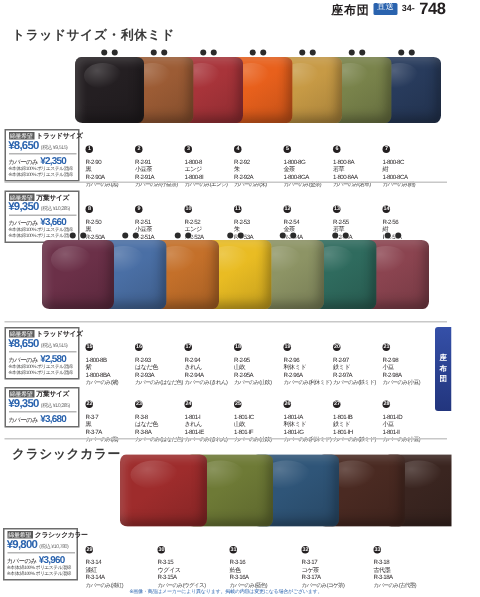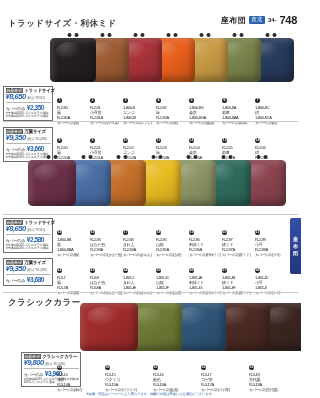--- a/index.html
+++ b/index.html
@@ -5,21 +5,21 @@
   html,body{margin:0;padding:0;}
   body{
     width:301px;height:398px;position:relative;overflow:hidden;
     background:#ffffff;
     font-family:"Liberation Sans","DejaVu Sans",sans-serif;
     color:#231f20;
     -webkit-font-smoothing:none;
   }
 
   
-  .hdr{position:absolute;top:14px;right:4px;display:flex;align-items:center;gap:3px;}
+  .hdr{position:absolute;top:0;right:4px;display:flex;align-items:center;gap:3px;}
   .hdr-title{font-size:8px;font-weight:bold;letter-spacing:.5px;color:#231f20;}
   .hdr-badge{
     font-size:5.5px;color:#fff;background:#2a63ae;
     padding:1px 2px;border-radius:1px;letter-spacing:.3px;line-height:1;
   }
   .hdr-pre{font-size:6px;font-weight:bold;color:#231f20;}
   .hdr-num{font-size:11px;font-weight:bold;color:#231f20;letter-spacing:-.3px;text-align:center;}
 
   
   .sec-title{
@@ -56,21 +56,21 @@
   .pbox{
     position:absolute;border:.7px solid #6d6d6d;background:#fff;
     box-sizing:border-box;padding:1px 1.5px;line-height:1.08;
   }
   .pb-row{display:flex;align-items:baseline;gap:1.5px;white-space:nowrap;}
   .pb-tag{
     font-size:4px;color:#fff;background:#5b5b5b;
     padding:.5px 1px;line-height:1;letter-spacing:-.2px;
   }
   .pb-name{font-size:4.6px;font-weight:bold;color:#231f20;letter-spacing:-.3px;}
-  .pb-price{font-size:7.6px;font-weight:bold;color:#2a63ae;letter-spacing:-.5px;font-style:italic;}
+  .pb-price{font-size:7.6px;font-weight:bold;color:#2a63ae;letter-spacing:-.5px;}
   .pb-price2{font-size:6.6px;font-weight:bold;color:#2a63ae;letter-spacing:-.5px;}
   .pb-tax{font-size:3.5px;color:#6a6a6a;letter-spacing:-.3px;}
   .pb-sub{font-size:4.2px;color:#231f20;letter-spacing:-.3px;}
   .pb-note{font-size:3.2px;color:#4a4a4a;letter-spacing:-.3px;line-height:1.15;}
   .pb-div{border-top:.5px solid #b5b5b5;margin:.8px 0;}
 
   
   .item{position:absolute;width:34px;line-height:1.18;}
   .it-dot{
     display:inline-block;width:5.2px;height:5.2px;border-radius:50%;
@@ -532,21 +532,21 @@
     <div class="cushion" style="left: 212px; top: 303px; width: 58px; height: 48px; z-index: 17;">
       <div class="body" style="background: linear-gradient(145deg, rgb(74, 42, 34) 0%, rgb(74, 42, 34) 45%, rgba(0, 0, 0, 0.22) 120%) rgb(74, 42, 34);"></div>
       <div class="gloss"></div>
     </div>
     <div class="cushion" style="left: 256px; top: 303px; width: 58px; height: 48px; z-index: 16;">
       <div class="body" style="background: linear-gradient(145deg, rgb(58, 37, 32) 0%, rgb(58, 37, 32) 45%, rgba(0, 0, 0, 0.22) 120%) rgb(58, 37, 32);"></div>
       <div class="gloss"></div>
     </div>
   </div>
 
-<div class="pbox" style="left:21px;top:352px;width:60px;">
+<div class="pbox" style="left:2px;top:352px;width:50px;">
   <div class="pb-row">
     <span class="pb-tag">綿量希望</span>
     <span class="pb-name">クラシックカラー</span>
   </div>
   <div class="pb-row">
     <span class="pb-price">¥9,800</span>
     <span class="pb-tax">(税込 ¥10,780)</span>
   </div>
   <div class="pb-div"></div>
   <div class="pb-row">

